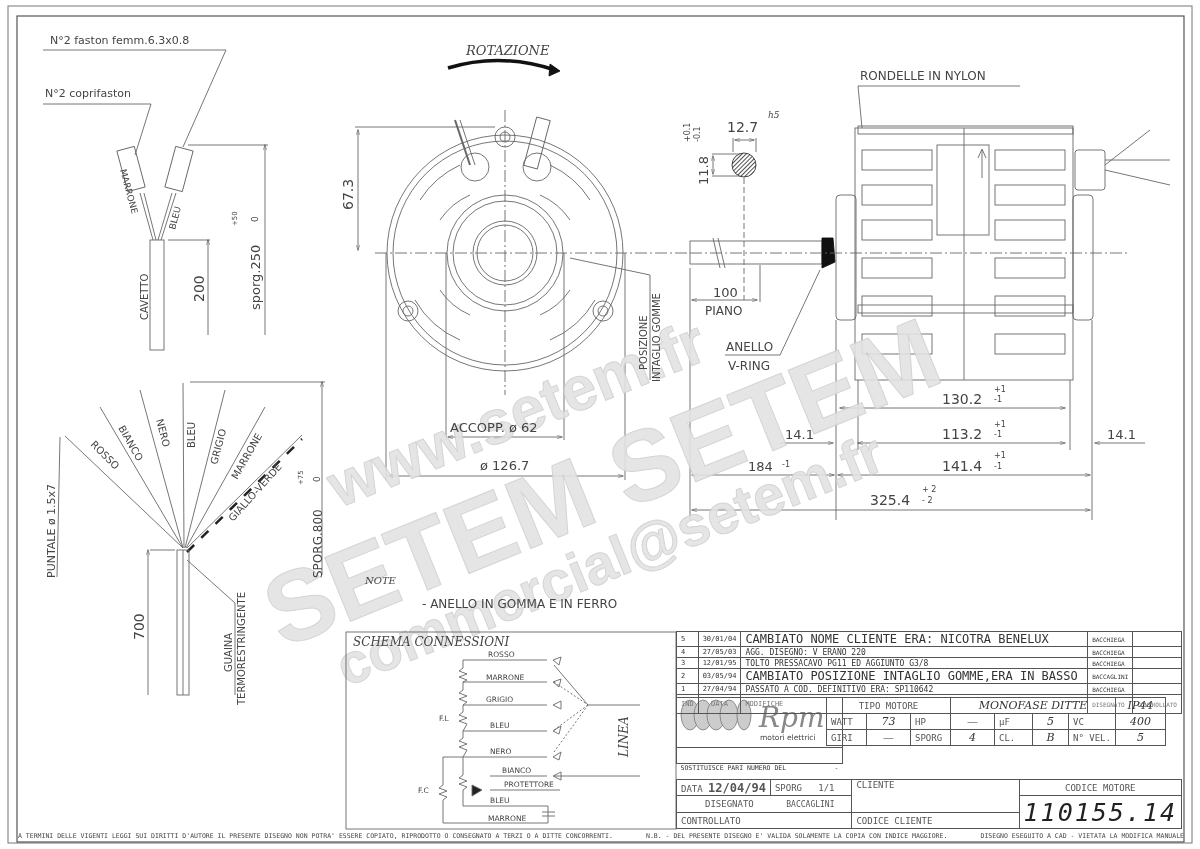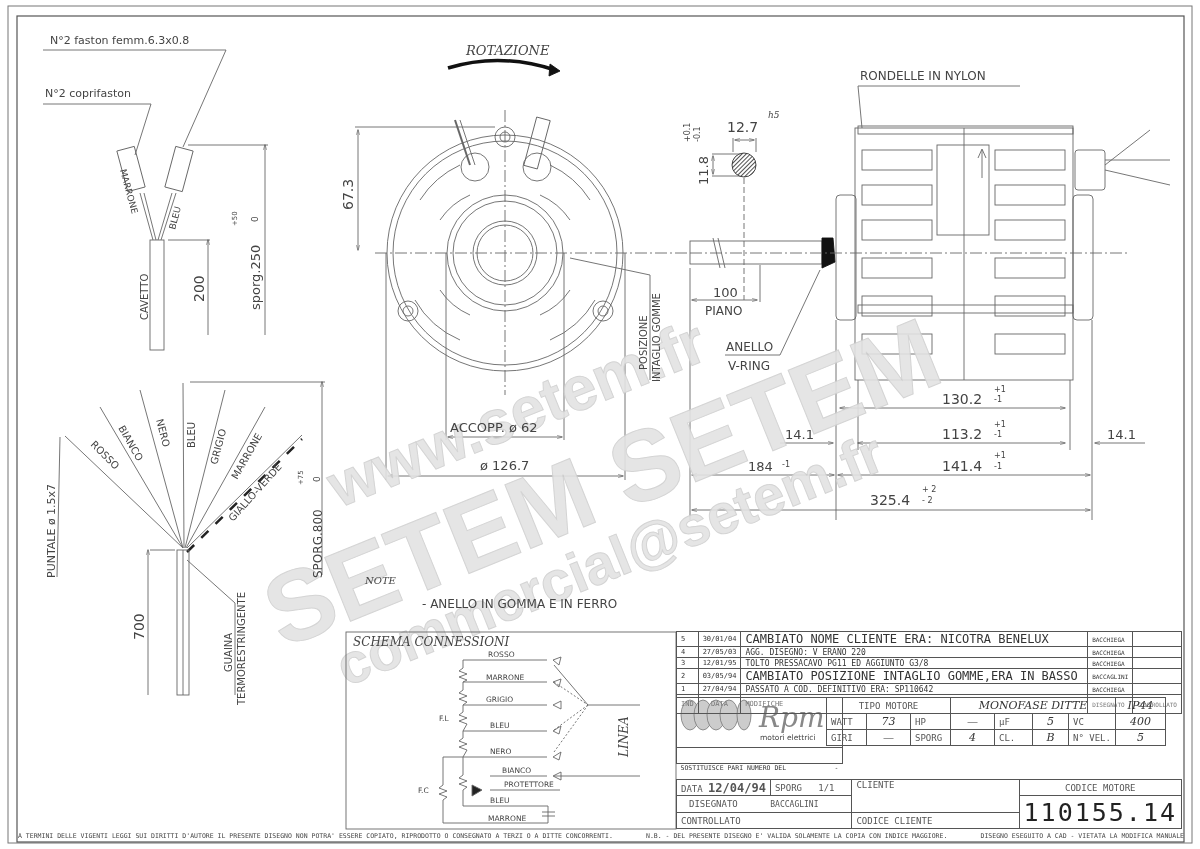--- a/index.html
+++ b/index.html
@@ -436,22 +436,22 @@
         <col>
       </colgroup>
   <tbody>
         <tr style="height:16px">
           <td class="lbl"><span>DATA</span> <b style="font-size:12px">12/04/94</b></td>
           <td class="lbl"><span>SPORG</span> &nbsp; <span>1/1</span></td>
           <td class="lbl" style="text-align:left;vertical-align:top" rowspan="2">CLIENTE</td>
           <td class="lbl" style="text-align:center">CODICE MOTORE</td>
         </tr>
   <tr style="height:17px">
-          <td class="lbl" colspan="2" style="padding-left:12px"><span>DISEGNATO</span> &nbsp;&nbsp;&nbsp;&nbsp; <span style="font-size:8px">BACCAGLINI</span></td>
-          <td rowspan="2" style="text-align:center;font-size:25px;color:#222;letter-spacing:2px">110155.14</td>
+          <td class="lbl" colspan="2" style="padding-left:28px"><span>DISEGNATO</span> &nbsp;&nbsp;&nbsp;&nbsp; <span style="font-size:8px">BACCAGLINI</span></td>
+          <td rowspan="2" style="text-align:center;font-size:25px;font-style:italic;color:#222;letter-spacing:2px">110155.14</td>
         </tr>
   <tr style="height:16px">
           <td class="lbl" colspan="2">CONTROLLATO</td>
           <td class="lbl">CODICE CLIENTE</td>
         </tr>
 </tbody>
     </table>
 
 <div class="footer">
   <span>A TERMINI DELLE VIGENTI LEGGI SUI DIRITTI D'AUTORE IL PRESENTE DISEGNO NON POTRA' ESSERE COPIATO, RIPRODOTTO O CONSEGNATO A TERZI O A DITTE CONCORRENTI.</span>

